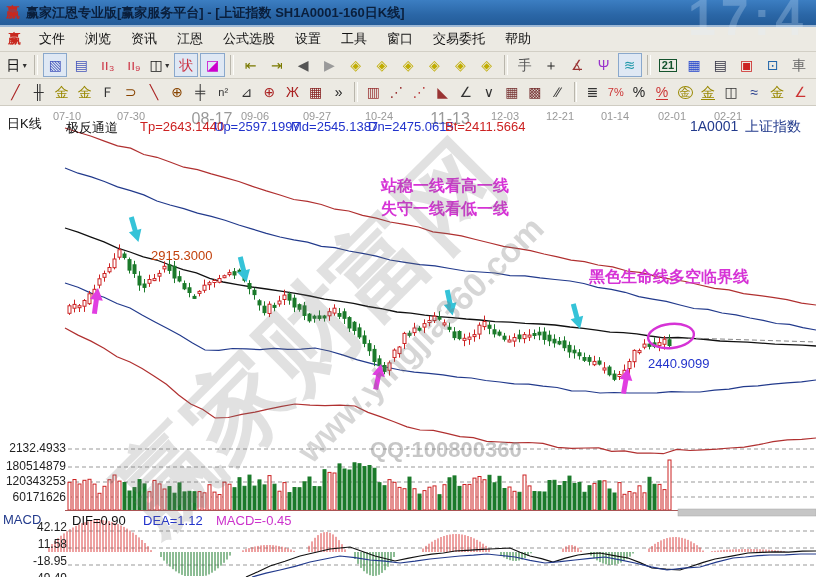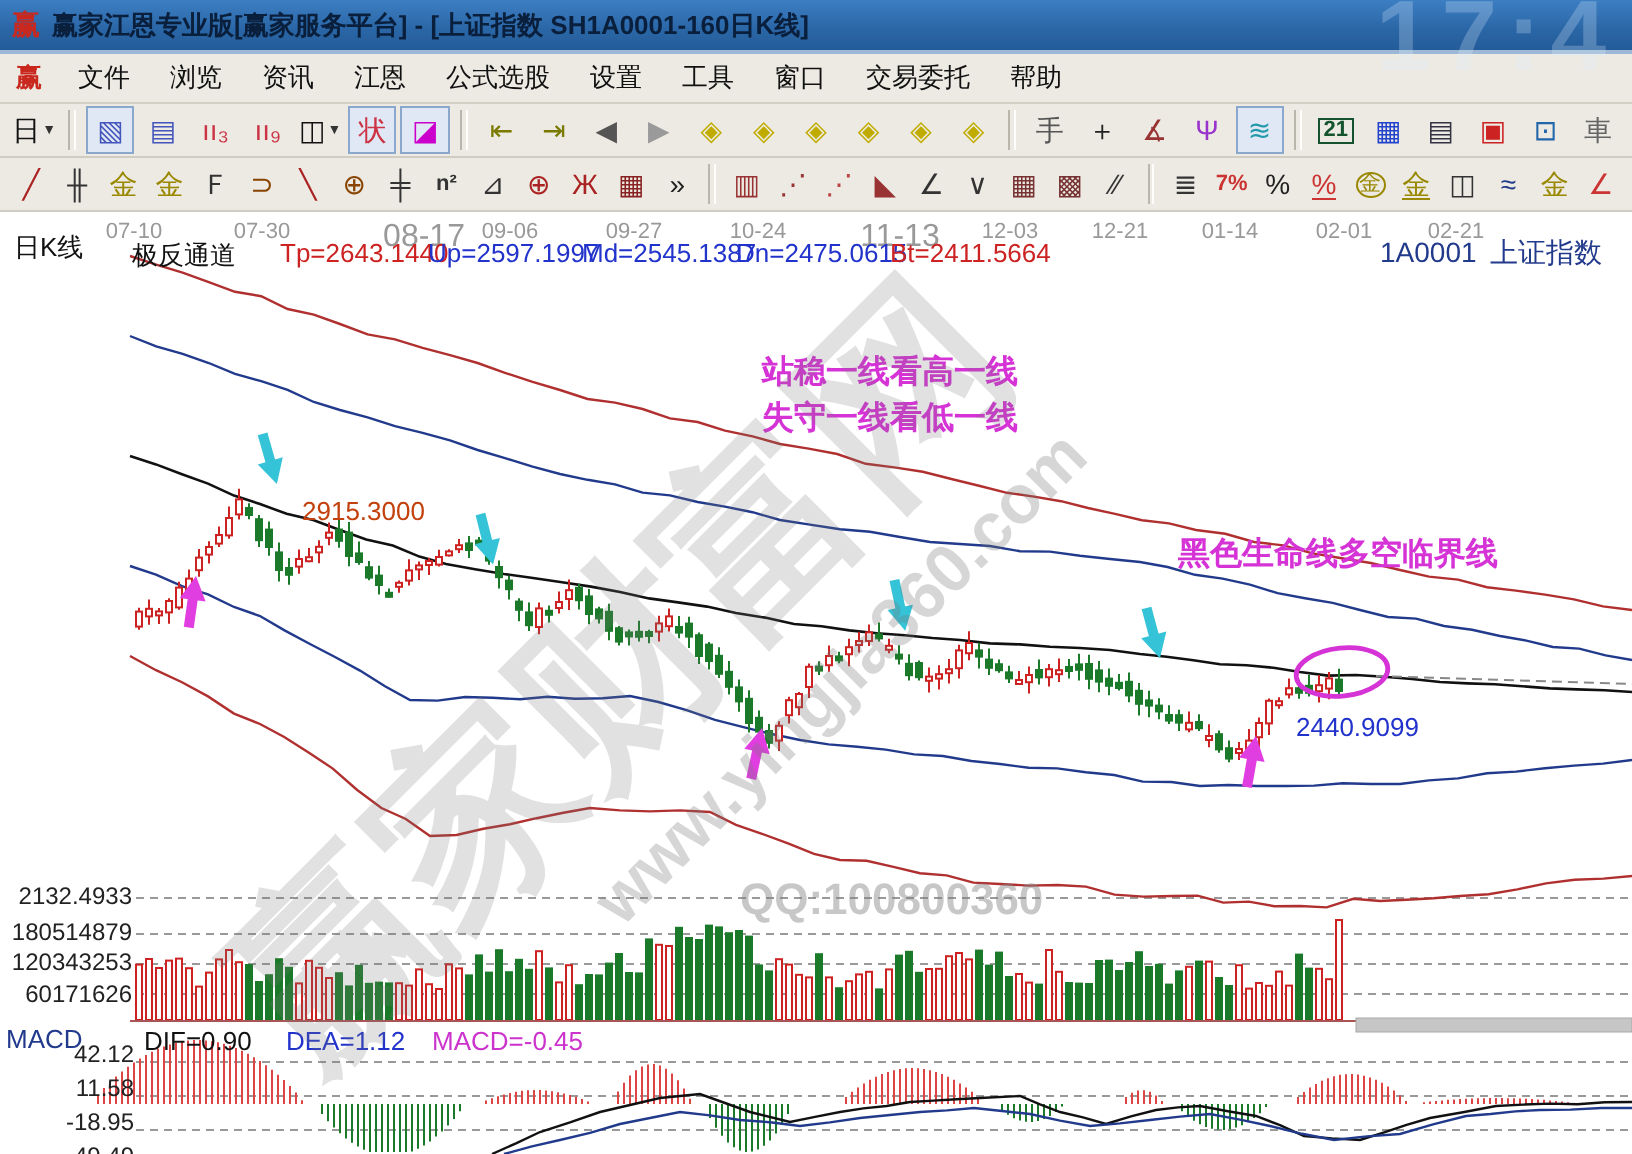--- a/index.html
+++ b/index.html
@@ -17,21 +17,21 @@
   .menu-item{padding:2px 10px;white-space:nowrap;}
   .toolbar{height:27px;background:#eceae3;display:flex;align-items:center;padding:0 4px;
            border-bottom:1px solid #cfccc2;box-sizing:border-box;}
   .tb-icon{width:23px;height:22px;display:flex;align-items:center;justify-content:center;
            font-size:14px;line-height:1;margin:0 1px;border:1px solid transparent;white-space:nowrap;}
   .tb-icon.sel{border:1px solid #8aa8cc;background:#dfe8f4;}
   .tb-icon .dd{font-size:7px;color:#333;margin-left:1px;}
   .tb-icon.boxed span.g{border:1px solid currentColor;padding:0 2px;font-size:11px;font-weight:bold;}
   .tb-icon.circ span.g{border:1px solid currentColor;border-radius:50%;padding:0 1px;font-size:11px;}
   .tb-icon.und span.g{border-bottom:1px solid currentColor;}
-  .tb-icon.small span.g{font-size:11px;font-weight:bold;}
+  .tb-icon.small span.g{font-size:11px;font-weight:normal;}
   .tb-sep{width:2px;height:20px;border-left:1px solid #b9b6ac;border-right:1px solid #fdfdfb;margin:0 4px;}
   #chart{position:absolute;left:0;top:107px;width:816px;height:470px;background:#fff;}
   #chart svg{position:absolute;left:0;top:0;}
   .ov{position:absolute;white-space:nowrap;pointer-events:none;}
   .wm{position:absolute;pointer-events:none;font-weight:bold;}
 </style>
 </head>
 <body>
 
 <div class="titlebar">

